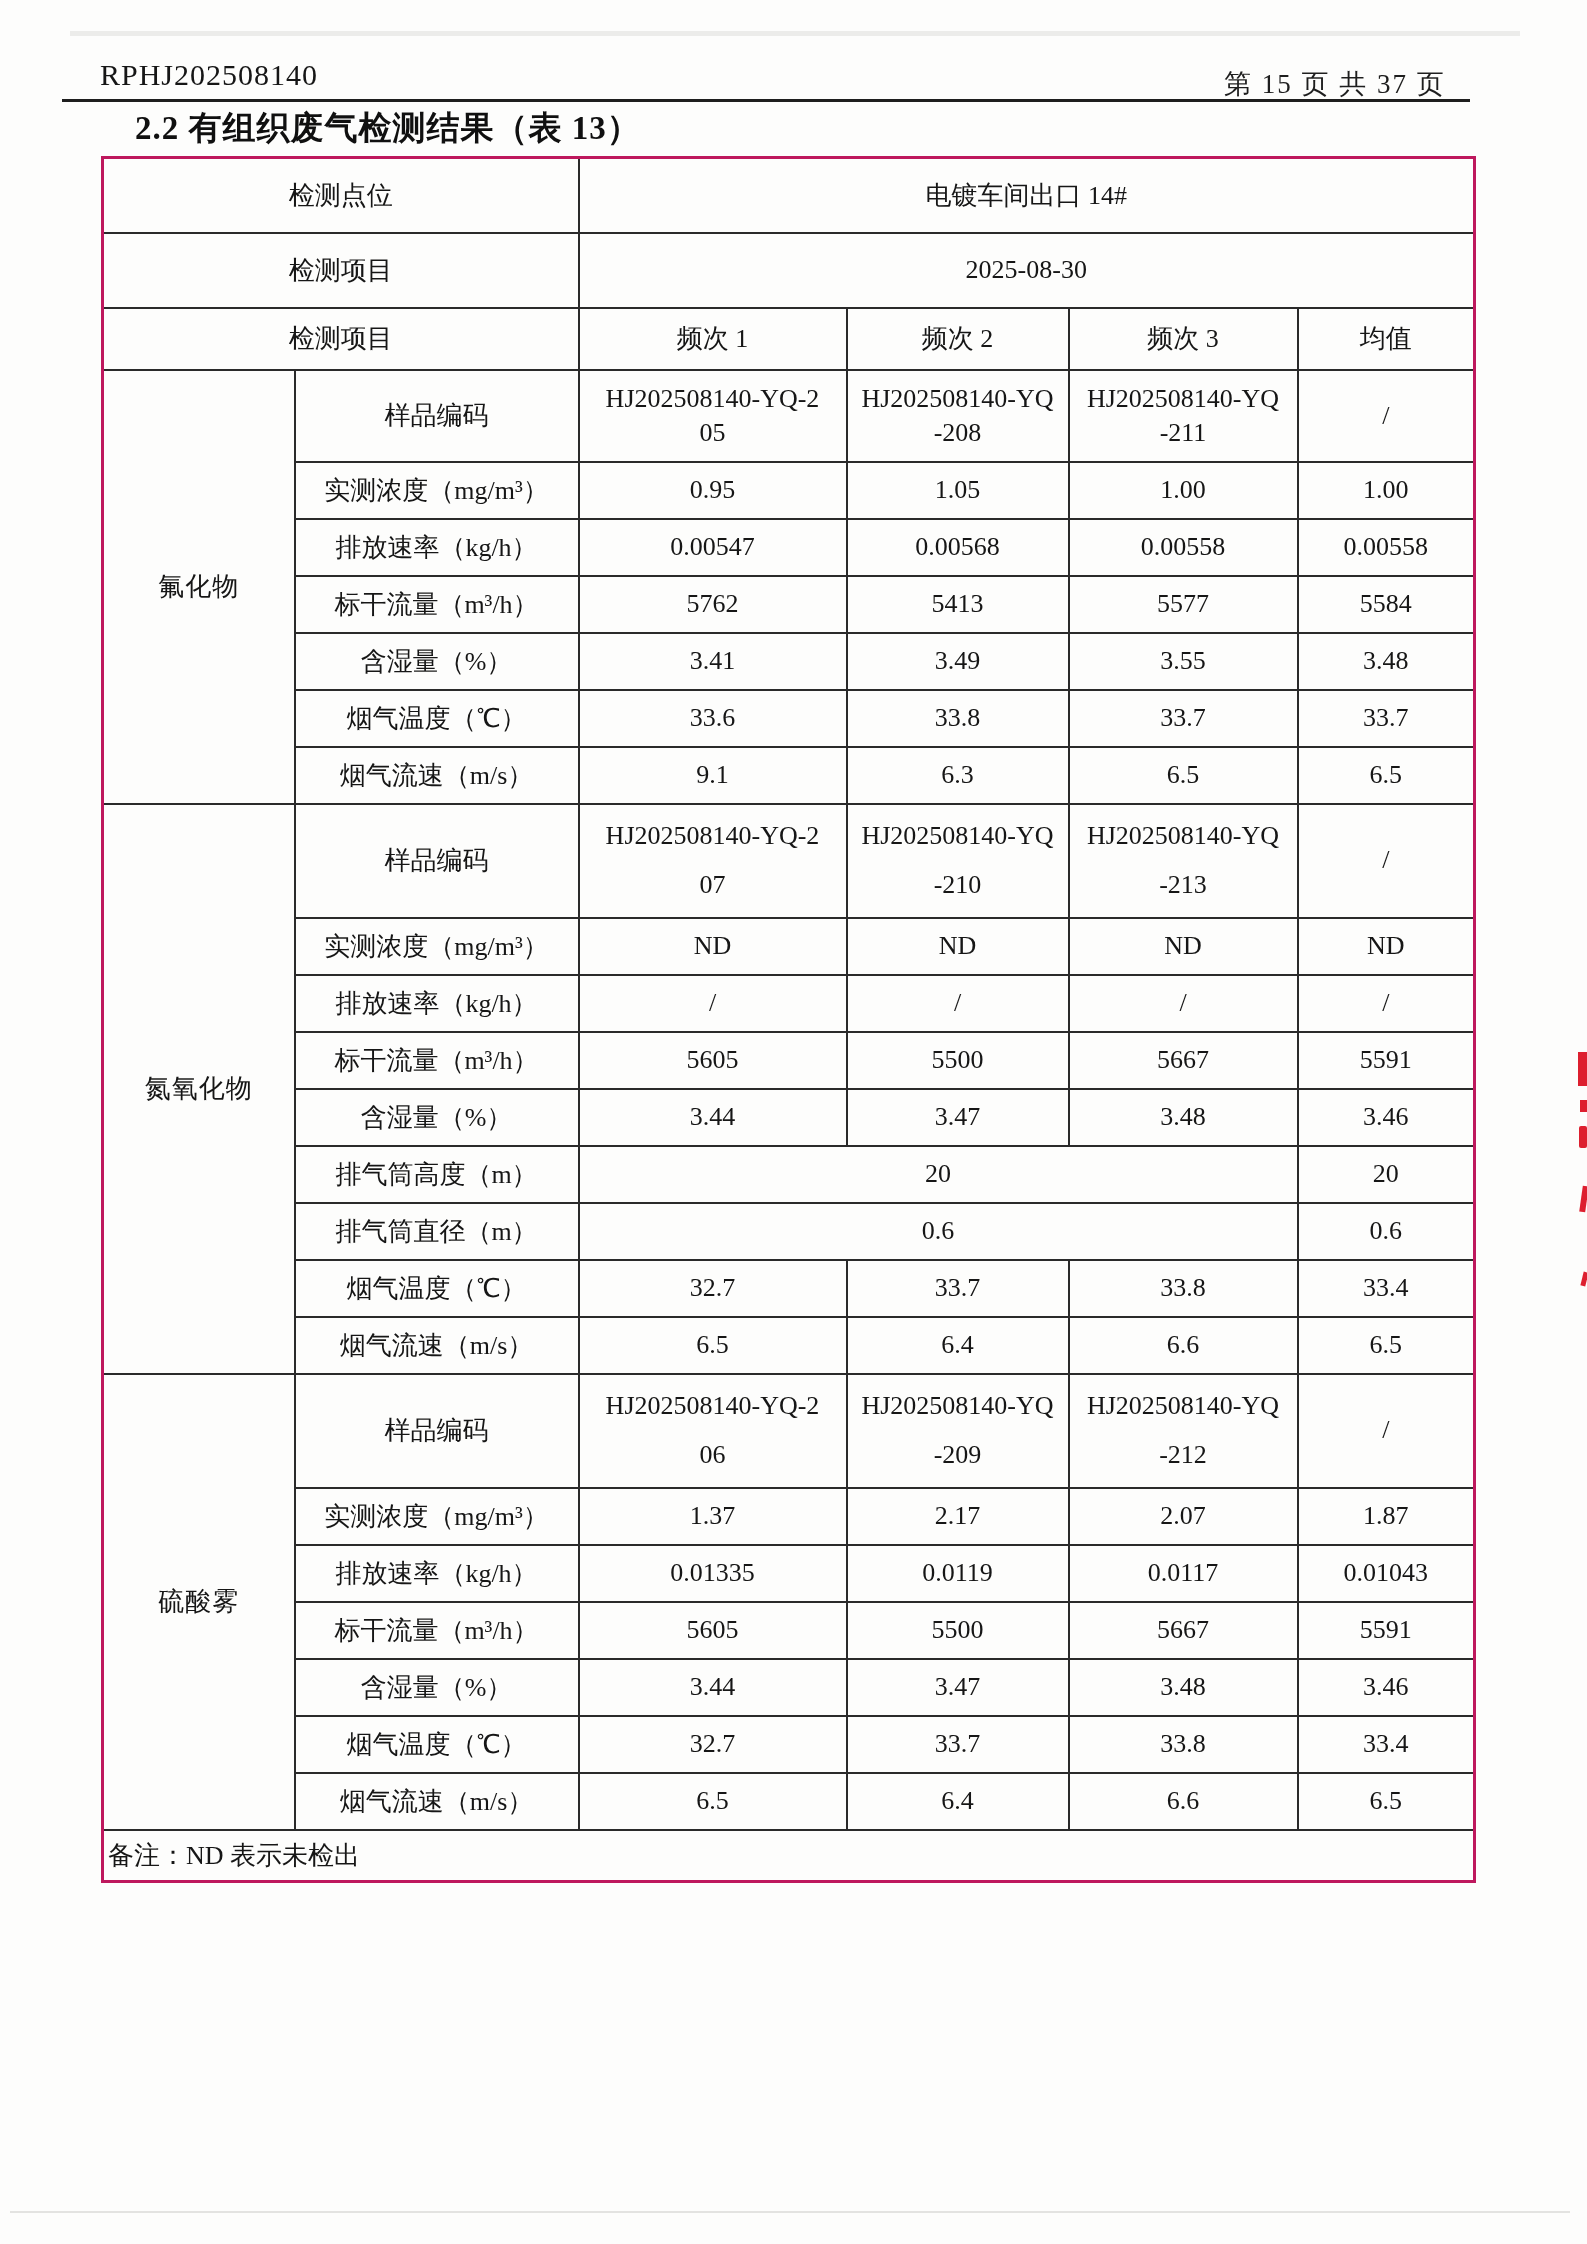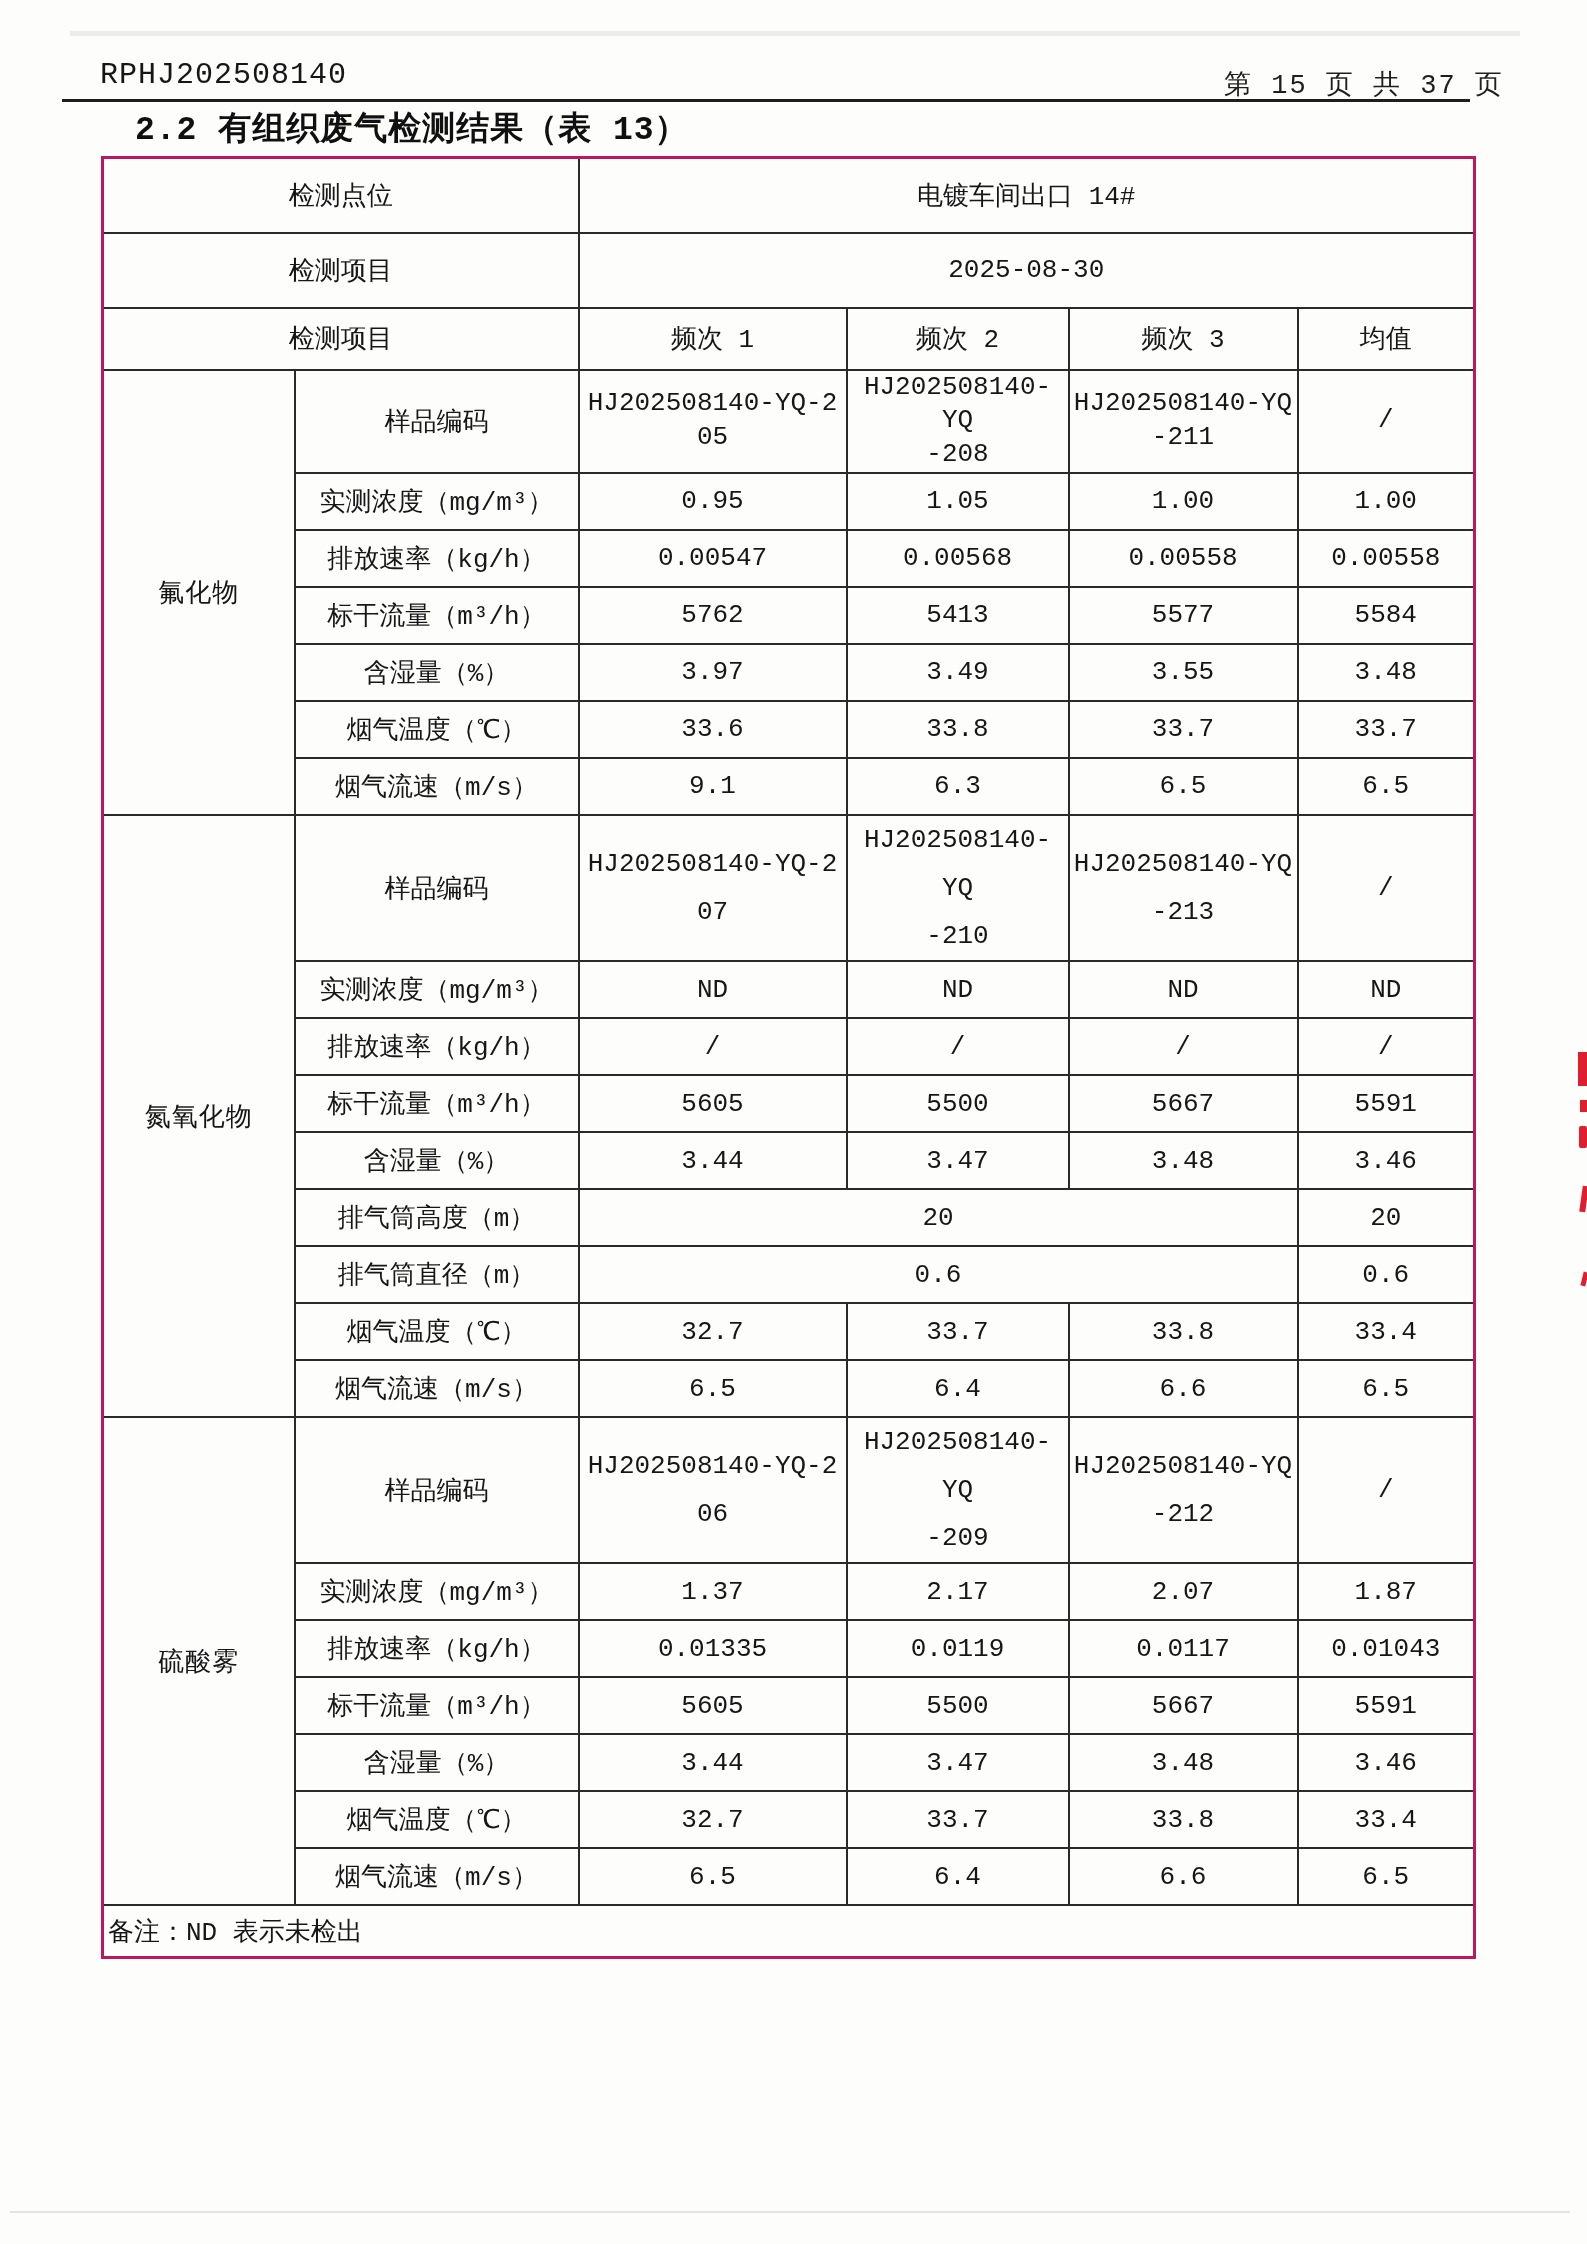--- a/index.html
+++ b/index.html
@@ -1,21 +1,21 @@
 <!DOCTYPE html>
 <html><head>
 <meta charset="utf-8">
 <style>
   html,body{margin:0;padding:0;background:#ffffff;}
   .page{
     position:relative;
     width:1587px;height:2244px;
     background:#fdfdfc;
     overflow:hidden;
-    font-family:Liberation Mono, monospace;
+    font-family:Liberation Serif, serif;
     color:#1a1a1a;
   }
   
   .band-top{position:absolute;left:70px;top:31px;width:1450px;height:5px;background:#ececea;}
   .band-bottom{position:absolute;left:10px;top:2211px;width:1560px;height:2px;background:#e3e3e1;}
 
   .doc-header-left{
     position:absolute;left:100px;top:58px;
     font-size:30px;letter-spacing:1px;color:#161616;
   }
@@ -133,21 +133,21 @@
         </tr>
         <tr class="data s0">
           <td>标干流量（m³/h）</td>
           <td>5762</td>
           <td>5413</td>
           <td>5577</td>
           <td>5584</td>
         </tr>
         <tr class="data s0">
           <td>含湿量（%）</td>
-          <td>3.97</td>
+          <td>3.41</td>
           <td>3.49</td>
           <td>3.55</td>
           <td>3.48</td>
         </tr>
         <tr class="data s0">
           <td>烟气温度（℃）</td>
           <td>33.6</td>
           <td>33.8</td>
           <td>33.7</td>
           <td>33.7</td>

